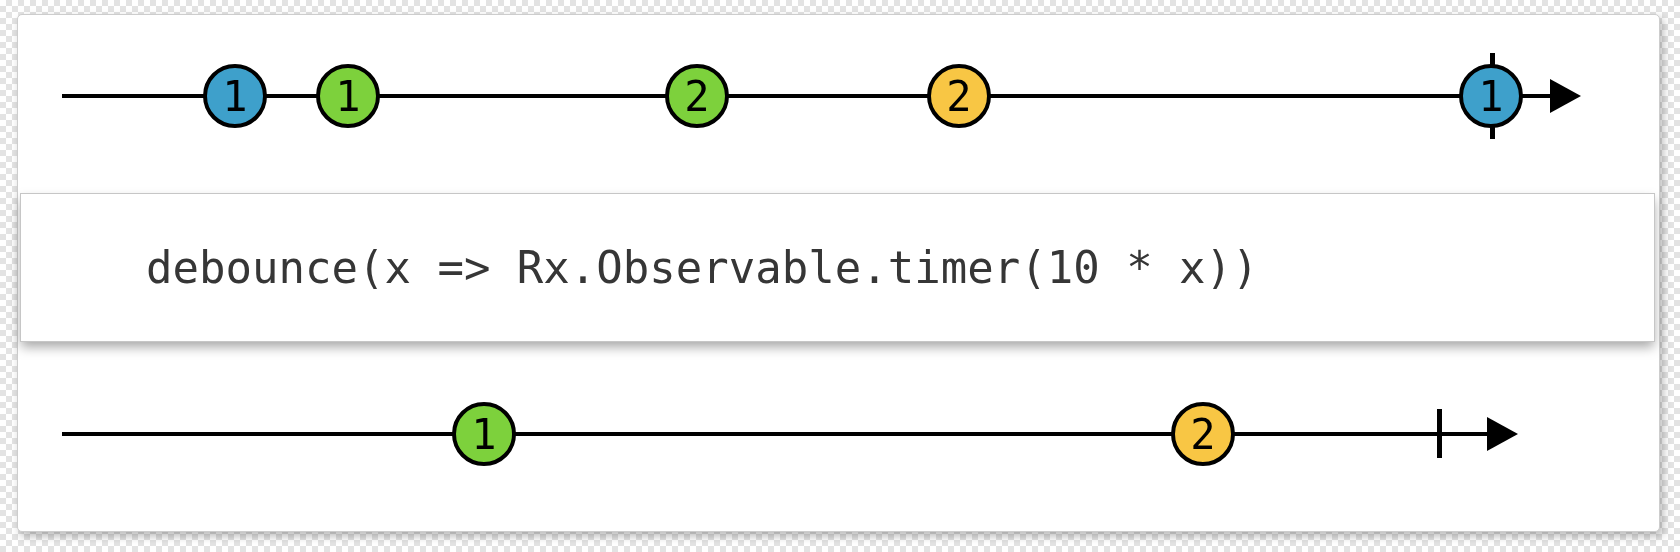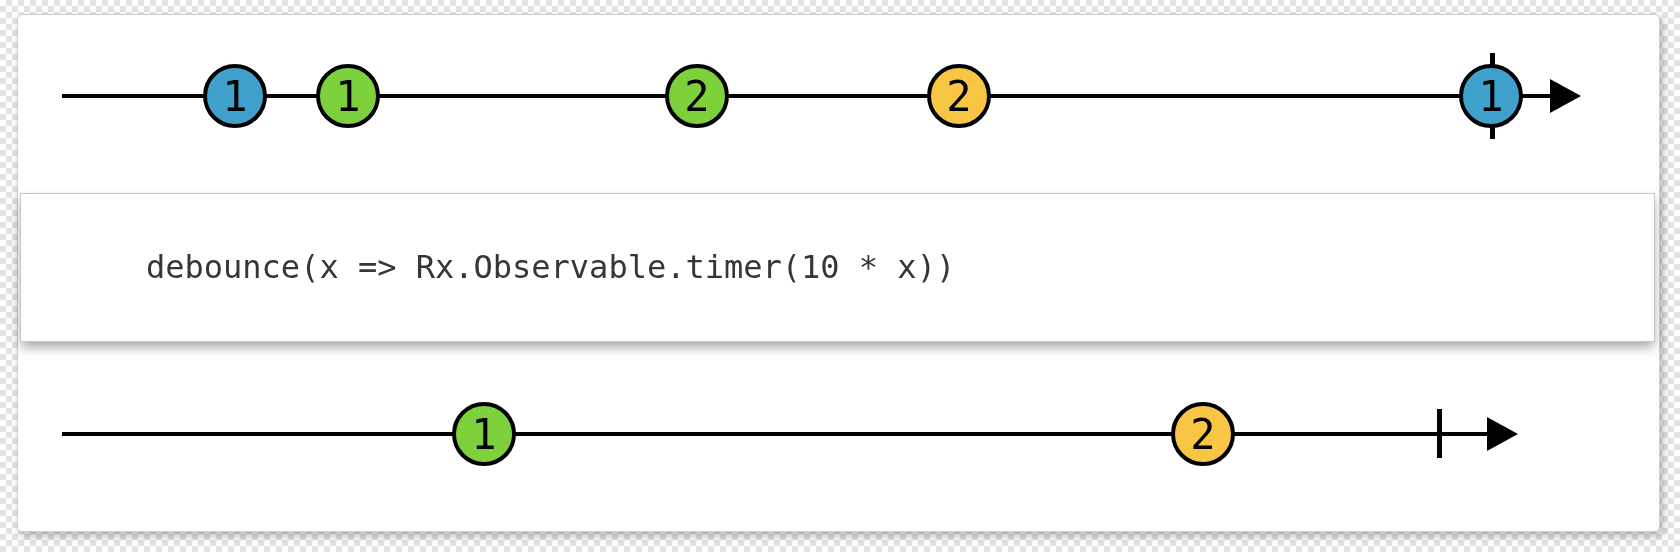--- a/index.html
+++ b/index.html
@@ -45,21 +45,21 @@
     border: 1px solid #c6c6c6;
     box-shadow: 0 6px 11px -1px rgba(0,0,0,0.35);
     z-index: 5;
   }
   .operator-code {
     position: absolute;
     left: 125px;
     top: 0;
     height: 147px;
     line-height: 147px;
-    font-size: 32px;
+    font-size: 44px;
     color: #363636;
     white-space: nowrap;
     letter-spacing: 0;
   }
   .stream {
     position: absolute;
     left: 0;
     top: 0;
     width: 1680px;
     height: 552px;

